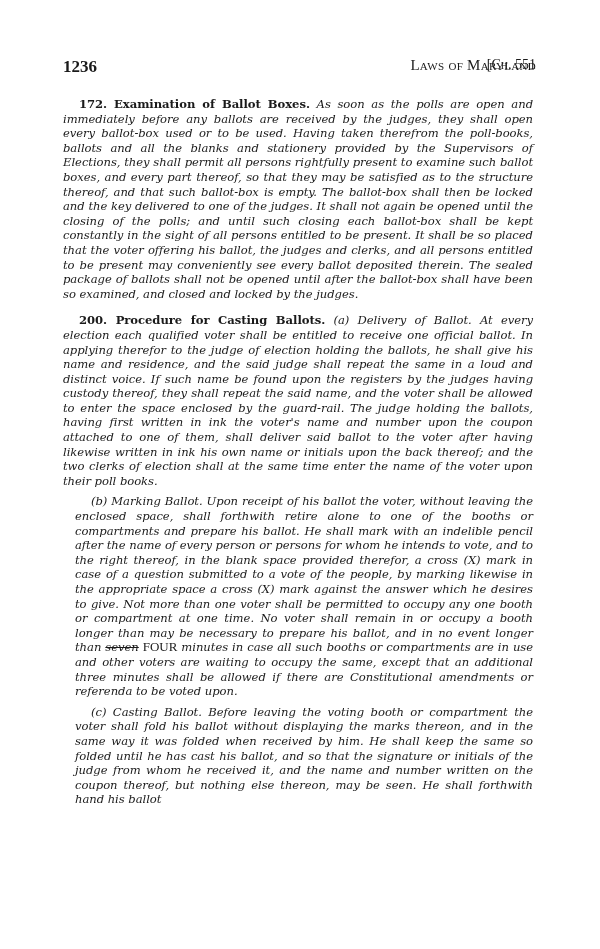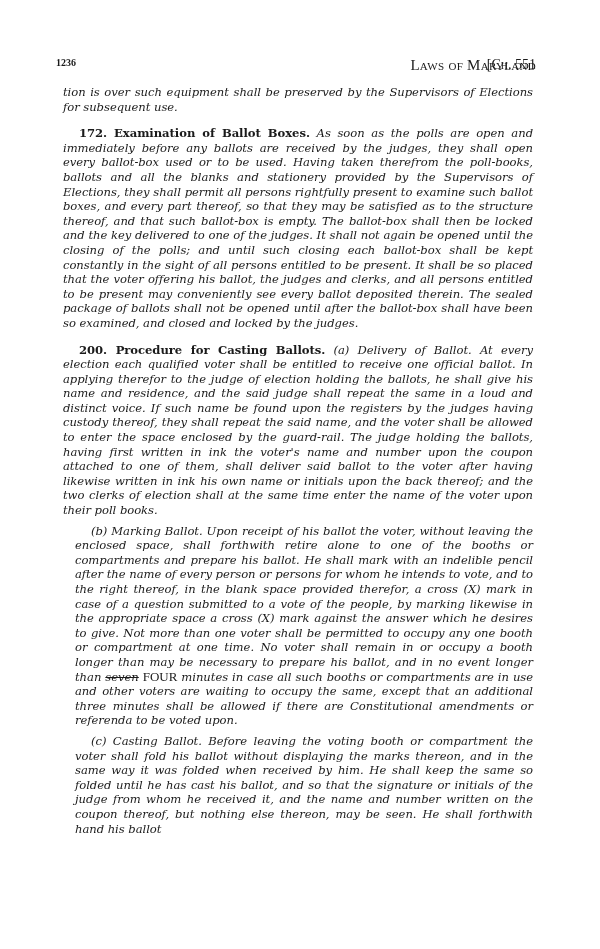--- a/index.html
+++ b/index.html
@@ -27,23 +27,23 @@
       left: 56px;
       width: 480px;
       top: 57px;
       height: 18px;
       font-size: 13px;
       font-family: "Liberation Serif", "DejaVu Serif", serif;
       font-weight: bold;
     }
     .rh-page {
       position: absolute;
-      left: 0;
+      left: 7px;
       top: 0;
-      font-size: 10px;
+      font-size: 17px;
     }
     .rh-title {
       position: absolute;
       left: 0;
       width: 100%;
       text-align: right;
       top: 0;
       font-variant: small-caps;
       font-weight: normal;
       font-size: 15px;
@@ -103,23 +103,20 @@
 <div class="page">
 
   <div class="running-head">
     <span class="rh-page">1236</span>
     <span class="rh-title">Laws of Maryland</span>
     <span class="rh-chapter">[Ch. 551</span>
   </div>
 
   <div class="body-text">
 
-    <p class="para cont">
-      <span>tion is over such equipment shall be preserved by the Supervisors of Elections for subsequent use.</span>
-    </p>
 
     <p class="para section">
       <span class="sec-head">172. Examination of Ballot Boxes.</span>
       <span>As soon as the polls are open and immediately before any ballots are received by the judges, they shall open every ballot-box used or to be used. Having taken therefrom the poll-books, ballots and all the blanks and stationery provided by the Supervisors of Elections, they shall permit all persons rightfully present to examine such ballot boxes, and every part thereof, so that they may be satisfied as to the structure thereof, and that such ballot-box is empty. The ballot-box shall then be locked and the key delivered to one of the judges. It shall not again be opened until the closing of the polls; and until such closing each ballot-box shall be kept constantly in the sight of all persons entitled to be present. It shall be so placed that the voter offering his ballot, the judges and clerks, and all persons entitled to be present may conveniently see every ballot deposited therein. The sealed package of ballots shall not be opened until after the ballot-box shall have been so examined, and closed and locked by the judges.</span>
     </p>
 
     <p class="para section">
       <span class="sec-head">200. Procedure for Casting Ballots.</span>
       <span>(a) Delivery of Ballot. At every election each qualified voter shall be entitled to receive one official ballot. In applying therefor to the judge of election holding the ballots, he shall give his name and residence, and the said judge shall repeat the same in a loud and distinct voice. If such name be found upon the registers by the judges having custody thereof, they shall repeat the said name, and the voter shall be allowed to enter the space enclosed by the guard-rail. The judge holding the ballots, having first written in ink the voter's name and number upon the coupon attached to one of them, shall deliver said ballot to the voter after having likewise written in ink his own name or initials upon the back thereof; and the two clerks of election shall at the same time enter the name of the voter upon their poll books.</span>
     </p>

